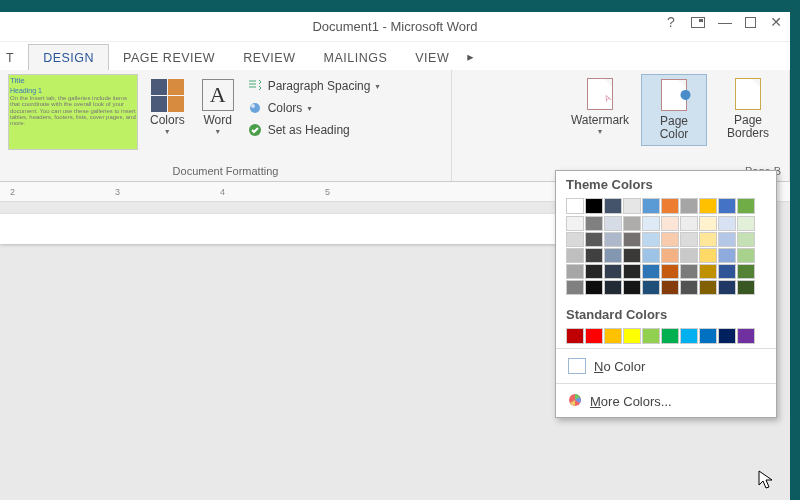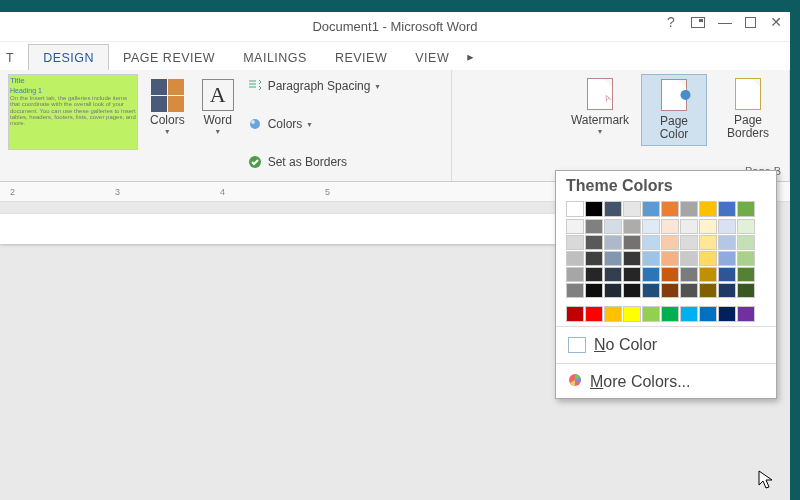--- a/index.html
+++ b/index.html
@@ -33,21 +33,21 @@
 .bg-btn { width: 66px; text-align: center; padding: 4px 2px; cursor: pointer; }
 .bg-btn.active { background: #cfe0ef; border: 1px solid #9bb8d3; }
 .bg-btn .bic { width: 30px; height: 34px; margin: 0 auto 2px; }
 .bg-btn .lbl { font-size: 12px; color: #444; line-height: 1.1; }
 .page-ic { width: 26px; height: 32px; border: 1px solid #b88; background: #fff; position: relative; margin: 0 auto; }
 .page-ic::after { content: ""; position: absolute; right: 0; top: 0; border-style: solid; border-width: 0 8px 8px 0; border-color: transparent #f5f5f5 transparent transparent; }
 .ruler { height: 20px; background: #f9f9f9; border-bottom: 1px solid #ddd; font-size: 9px; color: #888; display: flex; align-items: center; padding-left: 10px; gap: 100px; }
 .doc-area { flex: 1; background: #e9e9e9; position: relative; }
 .page { position: absolute; left: 0; top: 12px; width: 750px; height: 30px; background: #fff; box-shadow: 0 1px 3px rgba(0,0,0,.2); }
 
-.dropdown { position: absolute; left: 555px; top: 170px; width: 222px; background: #fff; border: 1px solid #aaa; box-shadow: 2px 3px 6px rgba(0,0,0,.25); font-size: 16px; color: #444; }
+.dropdown { position: absolute; left: 555px; top: 170px; width: 222px; background: #fff; border: 1px solid #aaa; box-shadow: 2px 3px 6px rgba(0,0,0,.25); font-size: 13px; color: #444; }
 .dd-h { padding: 6px 10px 4px; font-weight: 600; color: #555; }
 .theme-row, .std-row { display: flex; gap: 1px; padding: 2px 10px; }
 .sw { width: 18px; height: 16px; border: 1px solid #ccc; cursor: pointer; }
 .shade-grid { display: flex; gap: 1px; padding: 0 10px 6px; }
 .shade-col { display: flex; flex-direction: column; gap: 1px; }
 .shade-col .sw { height: 15px; }
 .dd-sep { border-top: 1px solid #ddd; margin: 2px 0; }
 .dd-item { display: flex; align-items: center; gap: 8px; padding: 7px 12px; cursor: pointer; }
 .dd-item:hover, .dd-item.hov { background: #dbe6f3; }
 .dd-item .u { text-decoration: underline; }
@@ -68,22 +68,22 @@
       <span>—</span>
       <span style="border:1px solid #666;width:11px;height:11px;display:inline-block"></span>
       <span>✕</span>
     </div>
   </div>
 
   <div class="ribbon-tabs">
     <div class="tab partial">T</div>
     <div class="tab active">DESIGN</div>
     <div class="tab">PAGE REVIEW</div>
+    <div class="tab">REVIEW</div>
     <div class="tab">MAILINGS</div>
-    <div class="tab">REVIEW</div>
     <div class="tab">VIEW</div>
     <div class="tab" style="padding:6px 4px">▸</div>
   </div>
 
   <div class="ribbon">
     <div class="group" style="flex:0 0 452px">
       <div class="group-body">
         <div class="theme-preview">
           <div class="tt">Title</div>
           <div class="th">Heading 1</div>
@@ -101,21 +101,21 @@
           <div class="lbl">Colors</div>
           <div style="font-size:8px;color:#666">▾</div>
         </div>
         <div class="big-btn">
           <div class="ic">
               <div class="fonts-ic">A</div>
             </div>
           <div class="lbl">Word</div>
           <div style="font-size:8px;color:#666">▾</div>
         </div>
-        <div style="display:flex;flex-direction:column;gap:18px;padding-top:2px">
+        <div style="display:flex;flex-direction:column;gap:2px;padding-top:2px">
           <div class="small-cmd">
             <span class="si">
                 <svg width="16" height="16">
                   <path d="M2 3h7M2 6h7M2 9h7 M12 2l2 2-2 2 M12 12l2-2-2-2" stroke="#4a7" fill="none"></path>
                 </svg>
               </span>
             <span>Paragraph Spacing</span>
             <span style="font-size:8px;color:#666">▾</span>
           </div>
           <div class="small-cmd">
@@ -128,24 +128,25 @@
             <span>Colors</span>
             <span style="font-size:8px;color:#666">▾</span>
           </div>
           <div class="small-cmd">
             <span class="si">
                 <svg width="14" height="14">
                   <circle cx="7" cy="7" r="6" fill="#4a9e4a"></circle>
                   <path d="M4 7l2 2 4-4" stroke="#fff" stroke-width="2" fill="none"></path>
                 </svg>
               </span>
-            <span>Set as Borders</span>
+            <span>Set as Heading</span>
           </div>
         </div>
       </div>
+      <div class="group-label">Document Formatting</div>
     </div>
 
     <div class="group bg-group">
       <div class="group-body bg-buttons">
         <div class="bg-btn">
           <div class="bic">
               <div class="page-ic">
                 <svg width="24" height="30" style="position:absolute">
                   <text x="3" y="20" transform="rotate(-25 12 15)" font-size="9" fill="#d9a" font-family="Georgia">A</text>
                 </svg>
@@ -269,20 +270,21 @@
         <div class="sw" style="background: rgb(32, 56, 100);"></div>
       </div>
       <div class="shade-col">
         <div class="sw" style="background: rgb(226, 240, 217);"></div>
         <div class="sw" style="background: rgb(197, 224, 180);"></div>
         <div class="sw" style="background: rgb(169, 209, 142);"></div>
         <div class="sw" style="background: rgb(84, 130, 53);"></div>
         <div class="sw" style="background: rgb(56, 87, 35);"></div>
       </div>
     </div>
+  <div class="dd-h">Standard Colors</div>
   <div class="std-row" id="std-row">
       <div class="sw" style="background: rgb(192, 0, 0);"></div>
       <div class="sw" style="background: rgb(255, 0, 0);"></div>
       <div class="sw" style="background: rgb(255, 192, 0);"></div>
       <div class="sw" style="background: rgb(255, 255, 0);"></div>
       <div class="sw" style="background: rgb(146, 208, 80);"></div>
       <div class="sw" style="background: rgb(0, 176, 80);"></div>
       <div class="sw" style="background: rgb(0, 176, 240);"></div>
       <div class="sw" style="background: rgb(0, 112, 192);"></div>
       <div class="sw" style="background: rgb(0, 32, 96);"></div>

